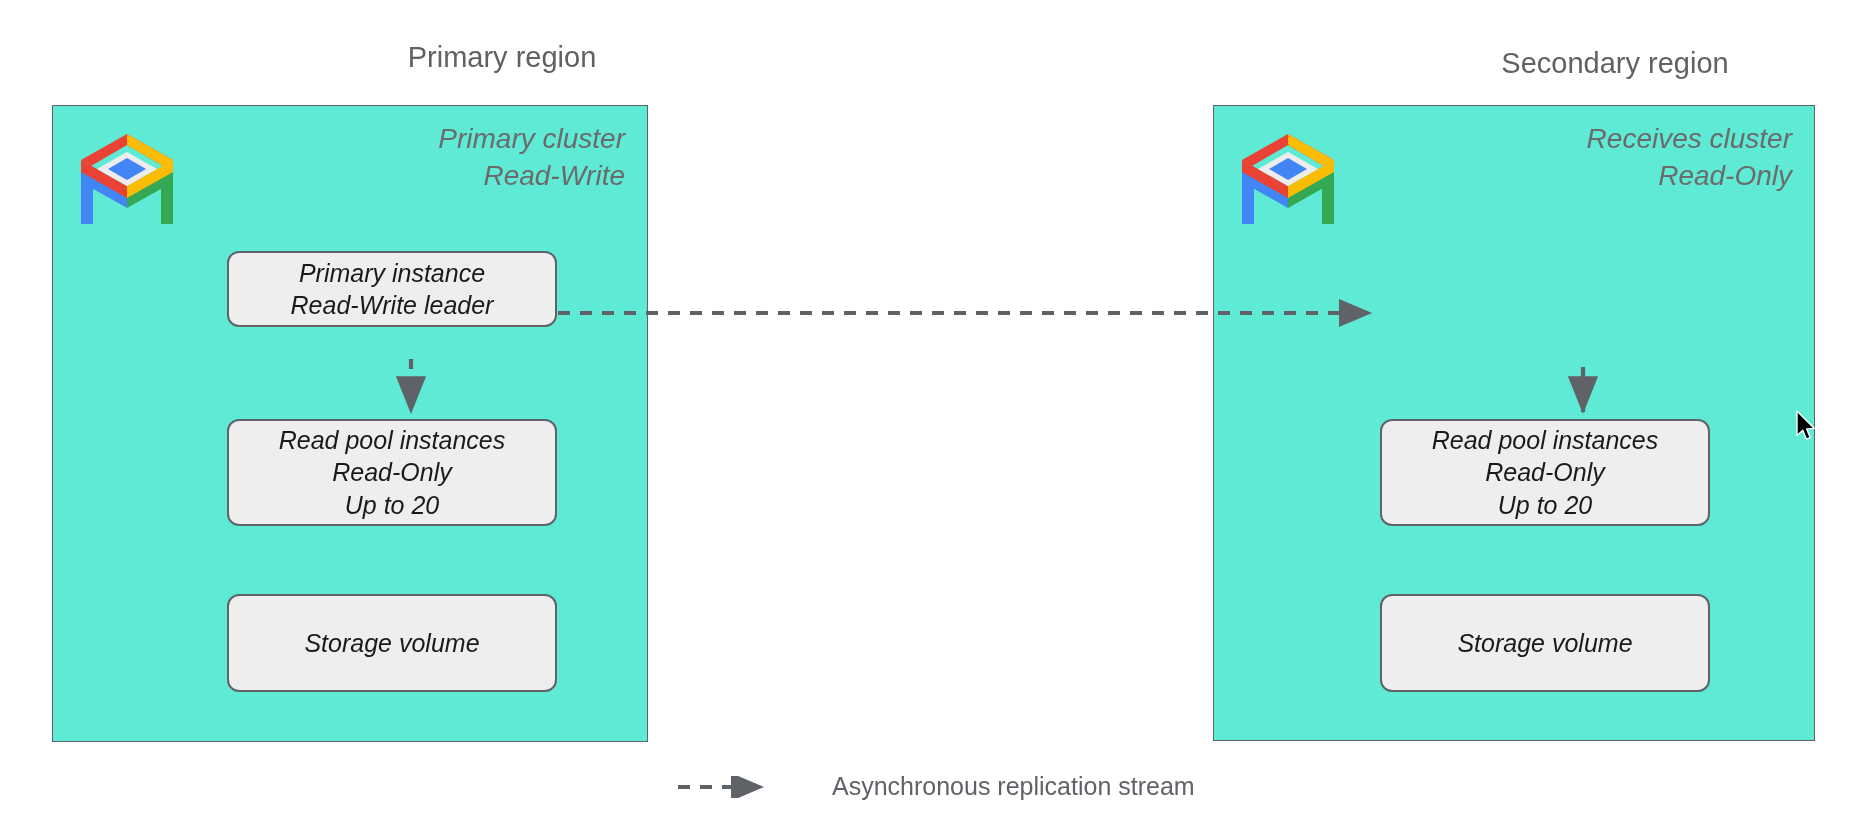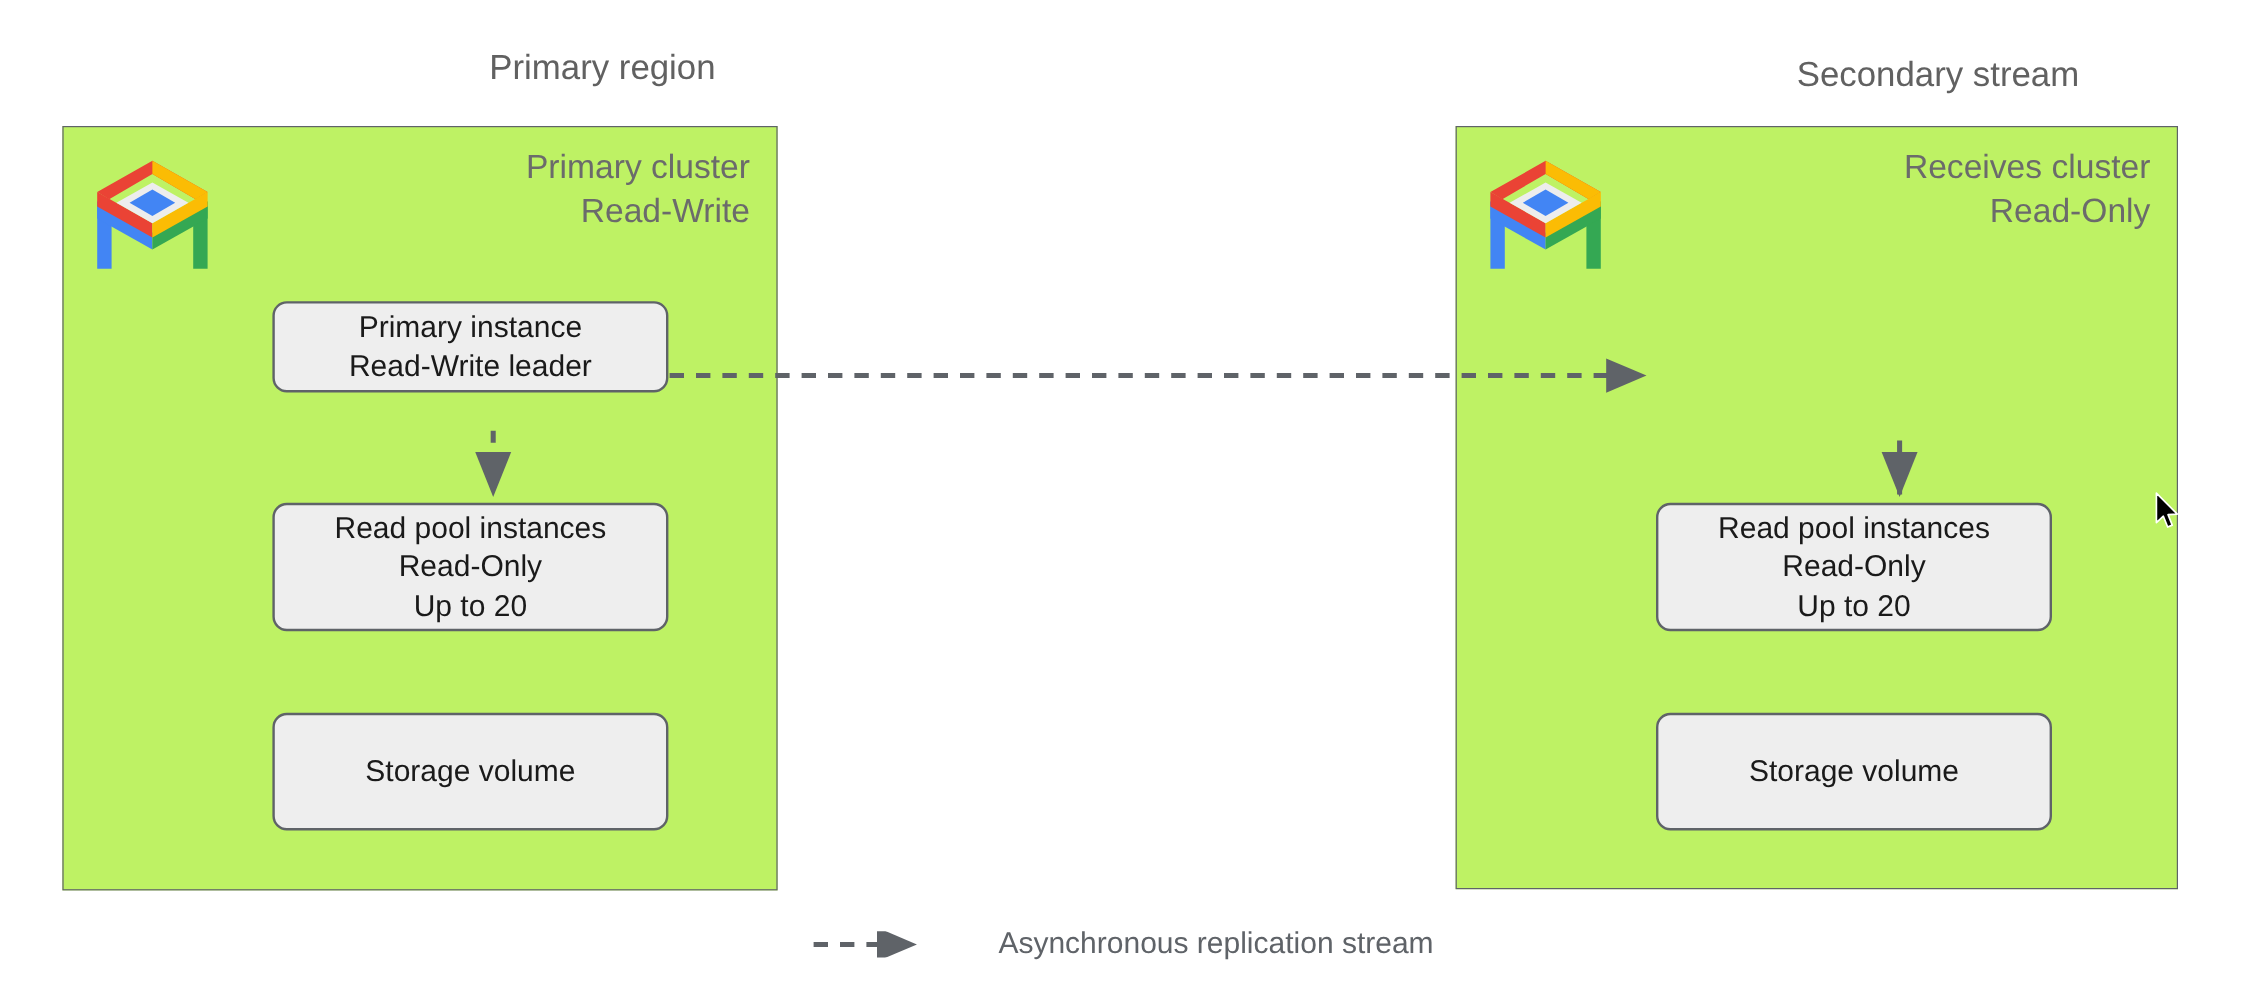--- a/index.html
+++ b/index.html
@@ -28,23 +28,24 @@
     line-height: 1.22;
     white-space: nowrap;
     text-align: center;
   }
   #region-label-primary   { left: 382px; top: 40px; width: 240px; }
   #region-label-secondary { left: 1485px; top: 46px; width: 260px; }
 
   
   .cluster {
     position: absolute;
-    background: #bef264;
+    background: #5eead4;
     border: 1.6px solid #5f6368;
     box-sizing: border-box;
+    font-style: italic;
   }
   #cluster-primary   { left: 52px;   top: 105px; width: 596px;  height: 637px; }
   #cluster-secondary { left: 1213px; top: 105px; width: 602px;  height: 636px; }
 
   .cluster-title {
     position: absolute;
     right: 22px;
     top: 14px;
     color: #6b6b6b;
     font-size: 28px;
@@ -123,21 +124,21 @@
     height: 34px;
   }
 </style>
 </head>
 <body>
 
 <div class="canvas">
 
   <div class="region-label" id="region-label-primary">Primary region</div>
 
-  <div class="region-label" id="region-label-secondary">Secondary stream</div>
+  <div class="region-label" id="region-label-secondary">Secondary region</div>
 
   <div class="cluster" id="cluster-primary">
 
     <div class="cluster-title">Primary cluster
 Read-Write</div>
 
     <span class="logo">
       <svg viewBox="0 0 104 104" width="104" height="104" aria-hidden="true">
 
         <path d="M6 40 L18 40 L18 96 L6 96 Z" fill="#4285F4"></path>

